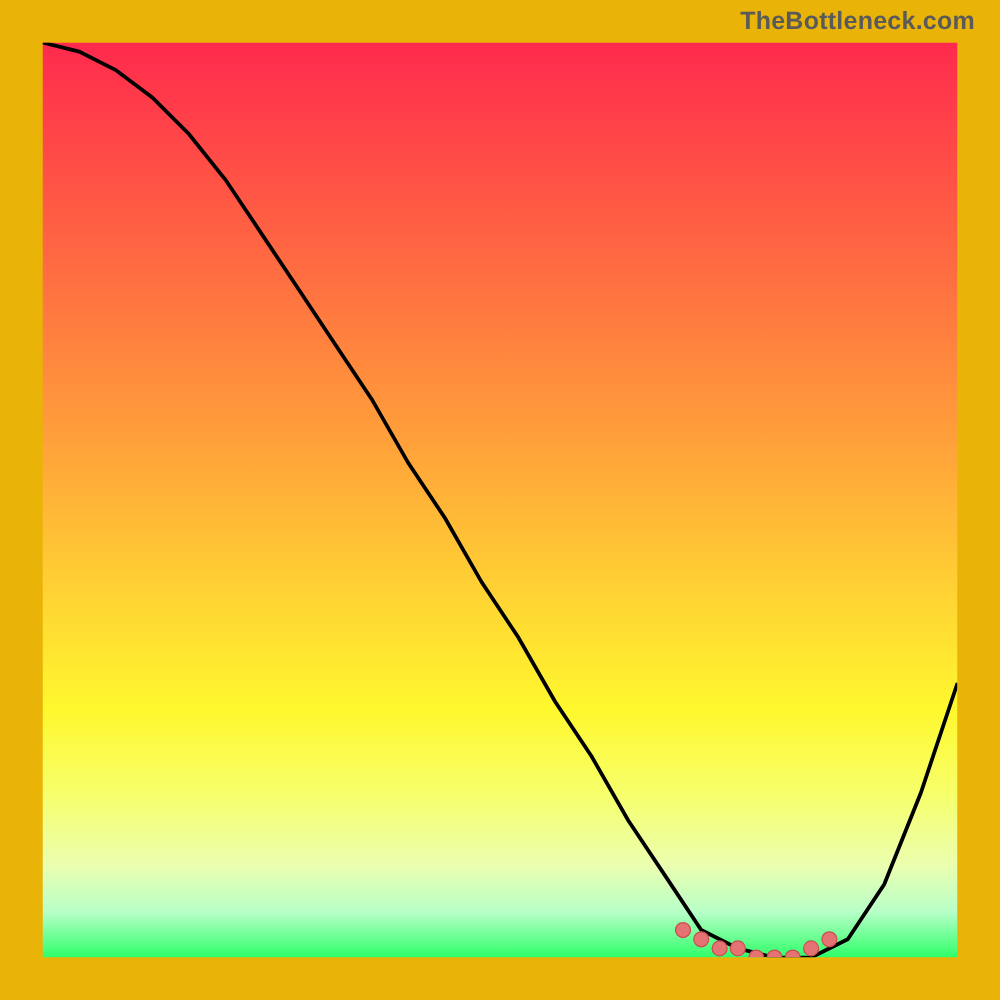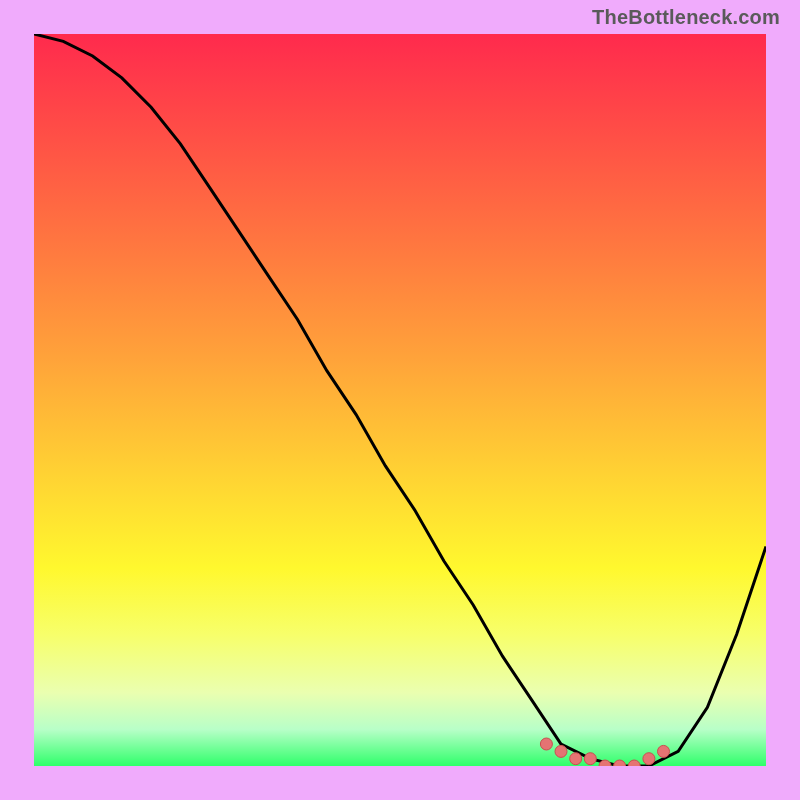--- a/index.html
+++ b/index.html
@@ -10,21 +10,21 @@
     background: #000;
     overflow: hidden;
     font-family: Arial, Helvetica, sans-serif;
   }
   .frame {
     position: absolute;
     left: 0;
     top: 0;
     width: 800px;
     height: 800px;
-    background: #f0abfc;
+    background: #eab308;
   }
   .plot-area {
     position: absolute;
     left: 34px;
     top: 34px;
     width: 732px;
     height: 732px;
     overflow: hidden;
   }
   .gradient-bg {

